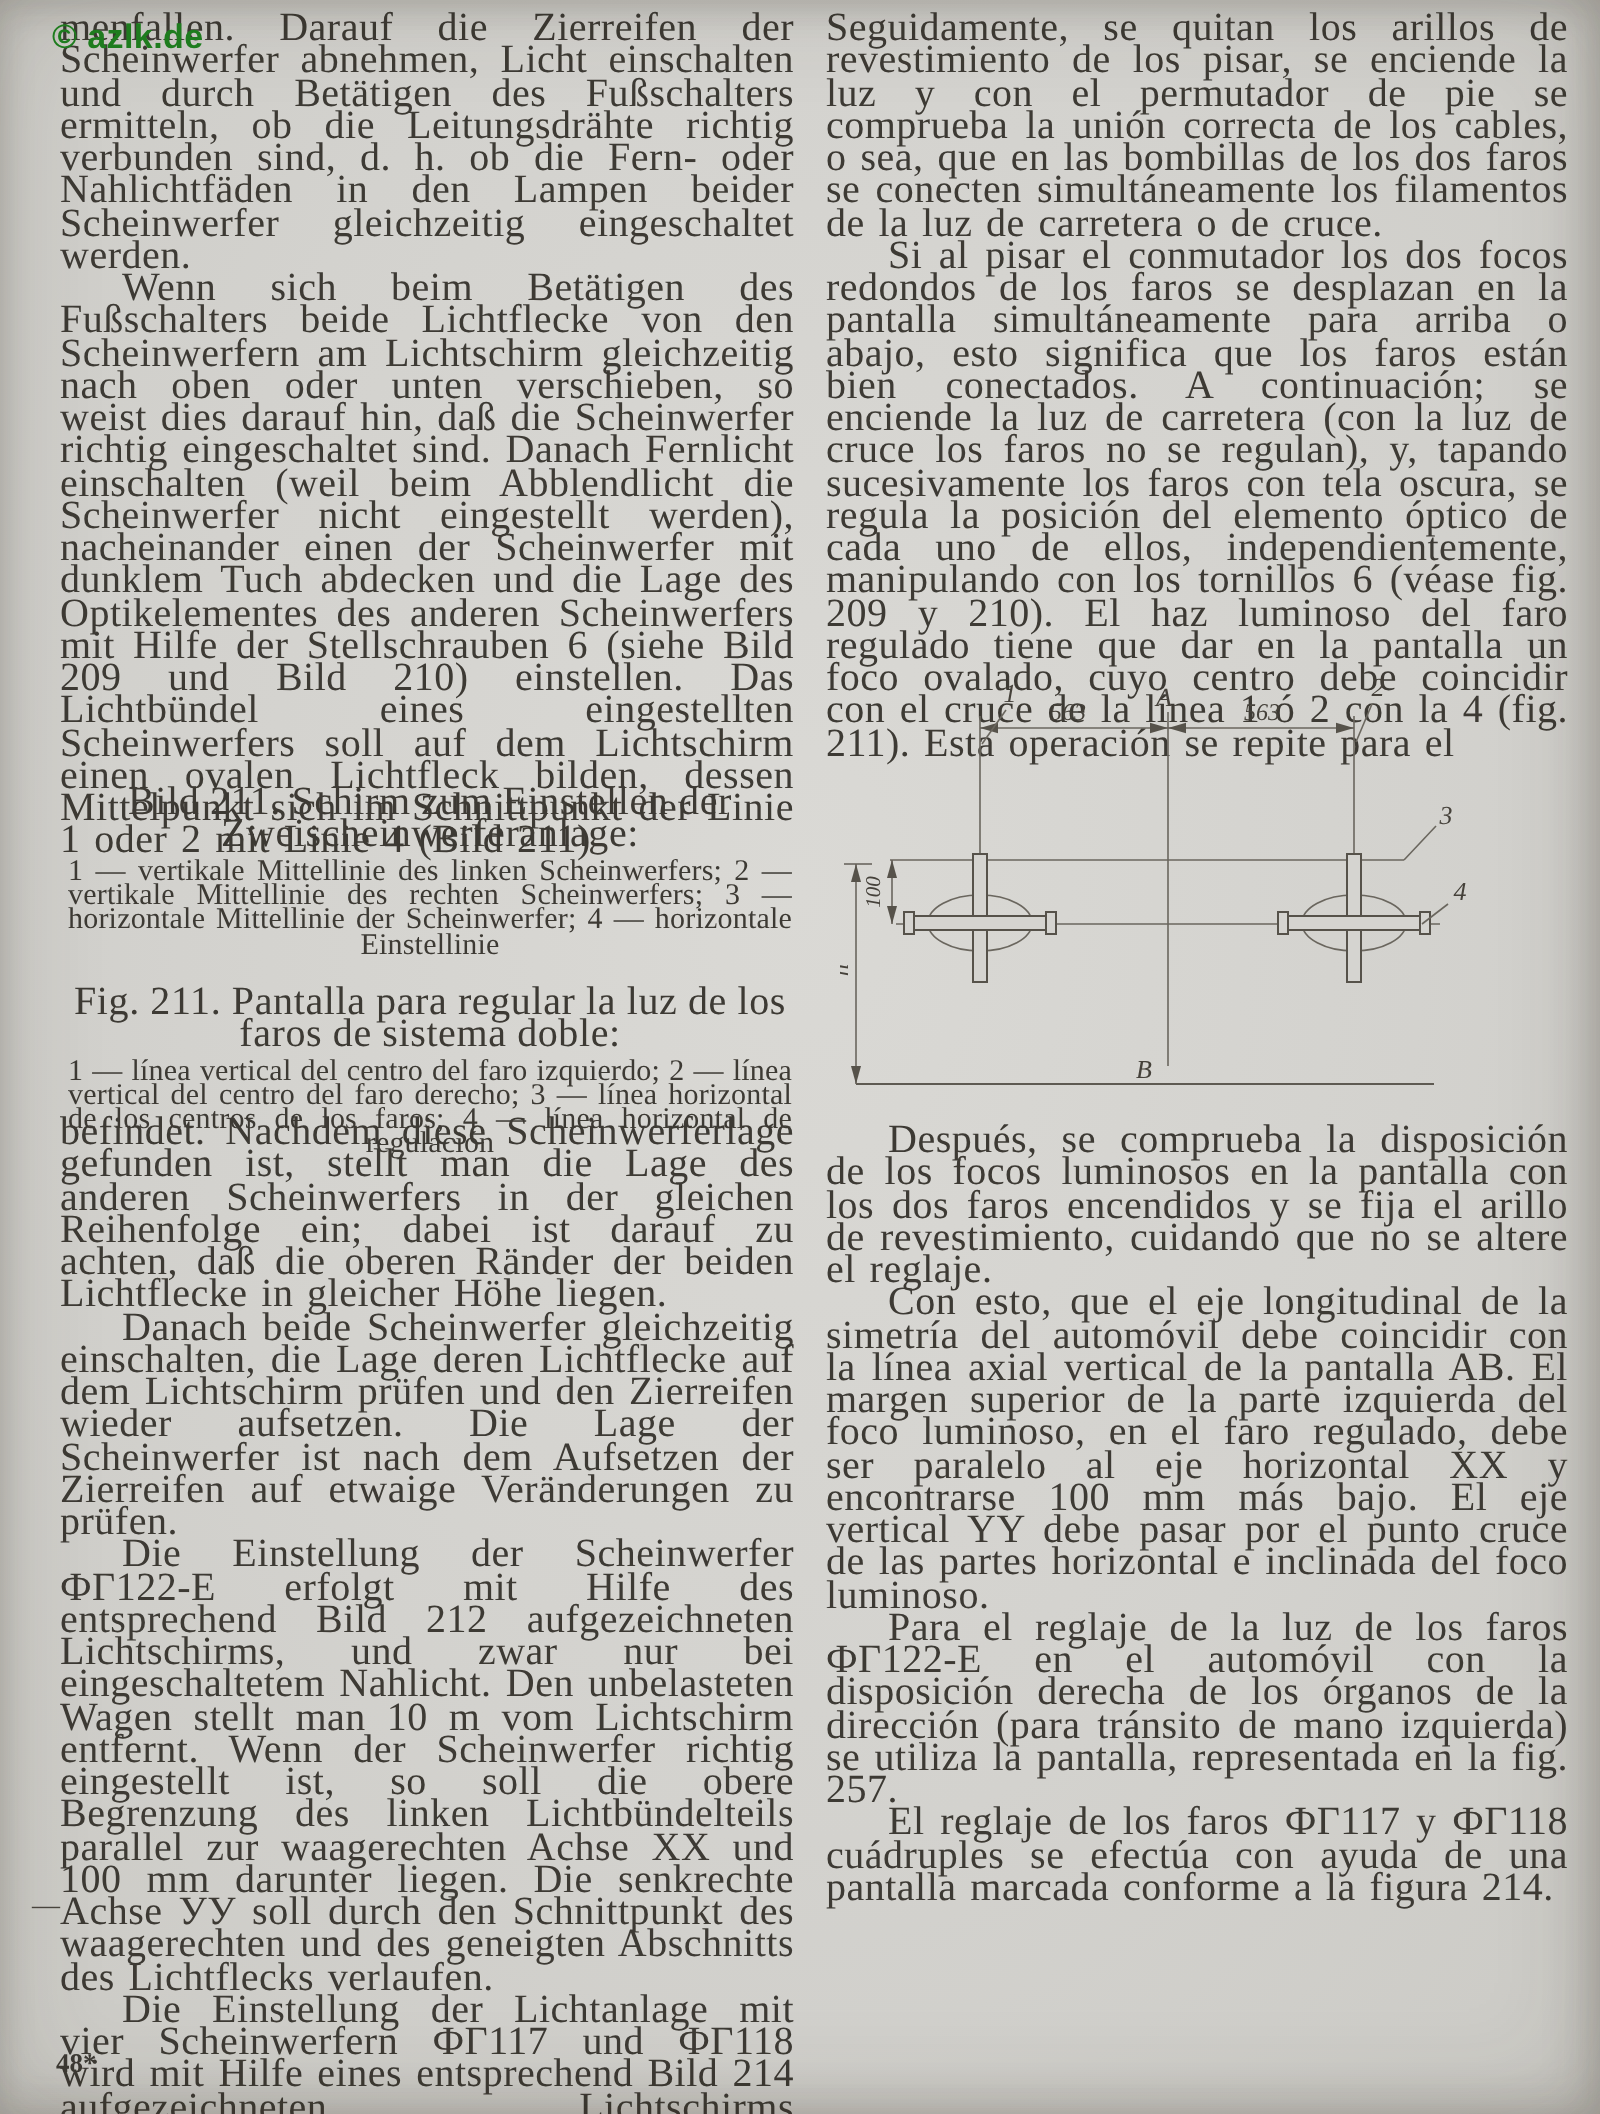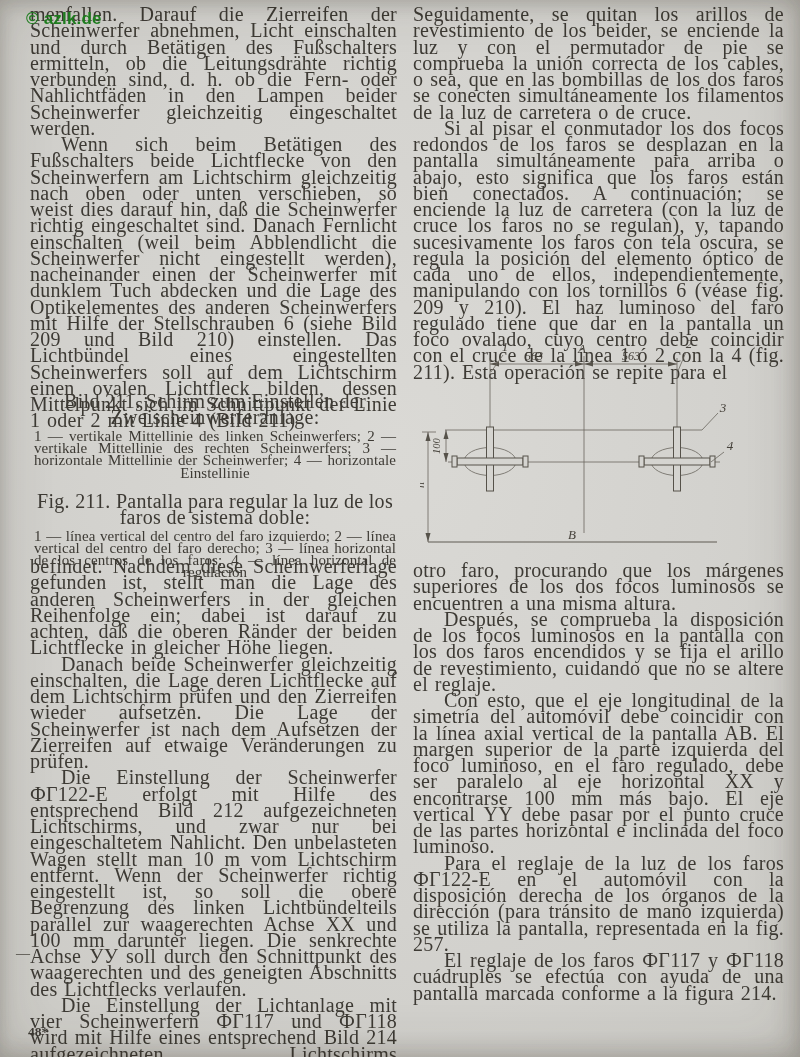--- a/index.html
+++ b/index.html
@@ -58,21 +58,21 @@
   <div class="col" style="left:30px; top:558px; width:367px;">
     <p>befindet. Nachdem diese Scheinwerferlage gefunden ist, stellt man die Lage des anderen Scheinwerfers in der gleichen Reihenfolge ein; dabei ist darauf zu achten, daß die oberen Ränder der beiden Lichtflecke in gleicher Höhe liegen.</p>
     <p class="ind">Danach beide Scheinwerfer gleichzeitig einschalten, die Lage deren Lichtflecke auf dem Lichtschirm prüfen und den Zierreifen wieder aufsetzen. Die Lage der Scheinwerfer ist nach dem Aufsetzen der Zierreifen auf etwaige Veränderungen zu prüfen.</p>
     <p class="ind">Die Einstellung der Scheinwerfer ФГ122-Е erfolgt mit Hilfe des entsprechend Bild 212 aufgezeichneten Lichtschirms, und zwar nur bei eingeschaltetem Nahlicht. Den unbelasteten Wagen stellt man 10 m vom Lichtschirm entfernt. Wenn der Scheinwerfer richtig eingestellt ist, so soll die obere Begrenzung des linken Lichtbündelteils parallel zur waagerechten Achse XX und 100 mm darunter liegen. Die senkrechte Achse УУ soll durch den Schnittpunkt des waagerechten und des geneigten Abschnitts des Lichtflecks verlaufen.</p>
     <p class="ind">Die Einstellung der Lichtanlage mit vier Scheinwerfern ФГ117 und ФГ118 wird mit Hilfe eines entsprechend Bild 214 aufgezeichneten Lichtschirms vorgenommen.</p>
   </div>
 
   <div class="margin-dash">—</div>
 
   <div class="col" style="left:413px; top:6px; width:371px;">
-    <p>Seguidamente, se quitan los arillos de revestimiento de los beider, se enciende la luz y con el permutador de pie se comprueba la unión correcta de los cables, o sea, que en las bombillas de los dos faros se conecten simultáneamente los filamentos de la luz de carretera o de cruce.</p>
+    <p>Seguidamente, se quitan los arillos de revestimiento de los pisar, se enciende la luz y con el permutador de pie se comprueba la unión correcta de los cables, o sea, que en las bombillas de los dos faros se conecten simultáneamente los filamentos de la luz de carretera o de cruce.</p>
     <p class="ind">Si al pisar el conmutador los dos focos redondos de los faros se desplazan en la pantalla simultáneamente para arriba o abajo, esto significa que los faros están bien conectados. A continuación; se enciende la luz de carretera (con la luz de cruce los faros no se regulan), y, tapando sucesivamente los faros con tela oscura, se regula la posición del elemento óptico de cada uno de ellos, independientemente, manipulando con los tornillos 6 (véase fig. 209 y 210). El haz luminoso del faro regulado tiene que dar en la pantalla un foco ovalado, cuyo centro debe coincidir con el cruce de la línea 1 ó 2 con la 4 (fig. 211). Esta operación se repite para el</p>
   </div>
 
   <svg class="figure" width="330" height="232" viewBox="0 0 330 232">
 
     <line class="fg-thin" x1="70" y1="25" x2="70" y2="95"></line>
     <line class="fg-thin" x1="257" y1="25" x2="257" y2="95"></line>
 
     <line class="fg-thin" x1="164" y1="23" x2="164" y2="200"></line>
 
@@ -122,21 +122,20 @@
     <line class="fg-thin" x1="266" y1="19" x2="258" y2="38"></line>
     <text x="269" y="15" font-size="13" text-anchor="middle">2</text>
     <line class="fg-thin" x1="282" y1="97" x2="298" y2="80"></line>
     <text x="303" y="79" font-size="13" text-anchor="middle">3</text>
     <line class="fg-thin" x1="291" y1="129" x2="304" y2="119"></line>
     <text x="310" y="117" font-size="13" text-anchor="middle">4</text>
     <text x="156" y="206" font-size="13" text-anchor="end" font-style="normal">B</text>
   </svg>
 
   <div class="col" style="left:413px; top:562px; width:371px;">
-    <p>otro faro, procurando que los márgenes superiores de los dos focos luminosos se encuentren a una misma altura.</p>
     <p class="ind">Después, se comprueba la disposición de los focos luminosos en la pantalla con los dos faros encendidos y se fija el arillo de revestimiento, cuidando que no se altere el reglaje.</p>
     <p class="ind">Con esto, que el eje longitudinal de la simetría del automóvil debe coincidir con la línea axial vertical de la pantalla AB. El margen superior de la parte izquierda del foco luminoso, en el faro regulado, debe ser paralelo al eje horizontal XX y encontrarse 100 mm más bajo. El eje vertical YY debe pasar por el punto cruce de las partes horizontal e inclinada del foco luminoso.</p>
     <p class="ind">Para el reglaje de la luz de los faros ФГ122-Е en el automóvil con la disposición derecha de los órganos de la dirección (para tránsito de mano izquierda) se utiliza la pantalla, representada en la fig. 257.</p>
     <p class="ind">El reglaje de los faros ФГ117 y ФГ118 cuádruples se efectúa con ayuda de una pantalla marcada conforme a la figura 214.</p>
   </div>
 
   <div class="page-number" style="left:28px; top:1024px;font-weight:bold;">48*</div>
   <div class="page-number" style="left:752px; top:1028px;margin-left:48px;">379</div>
 
 </div>

